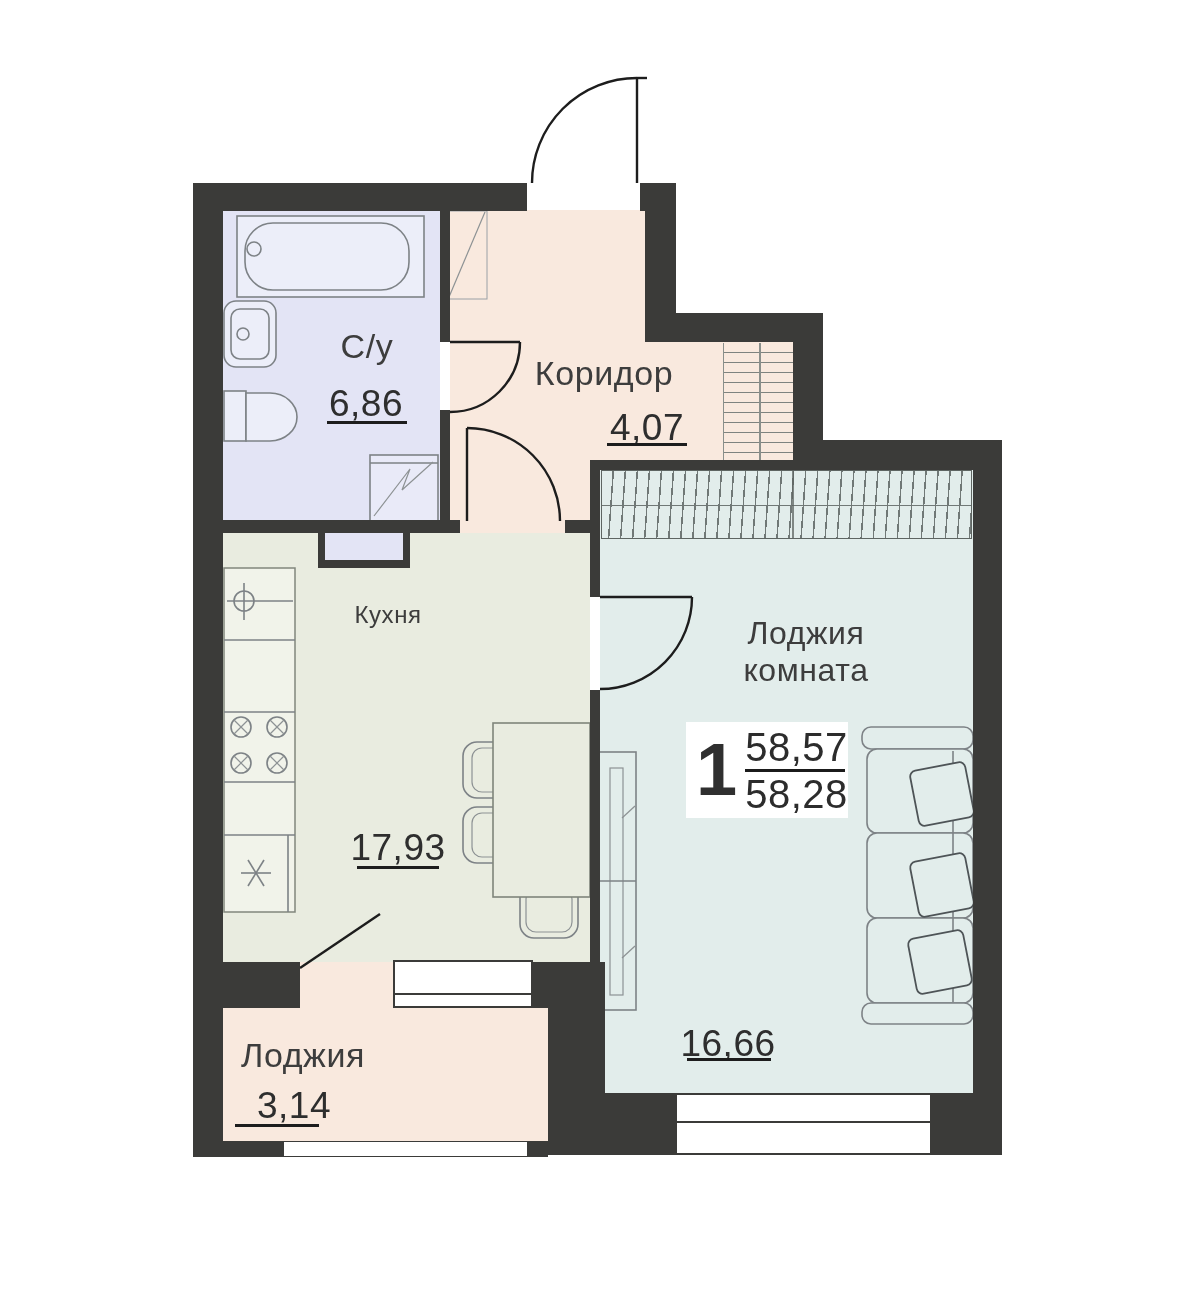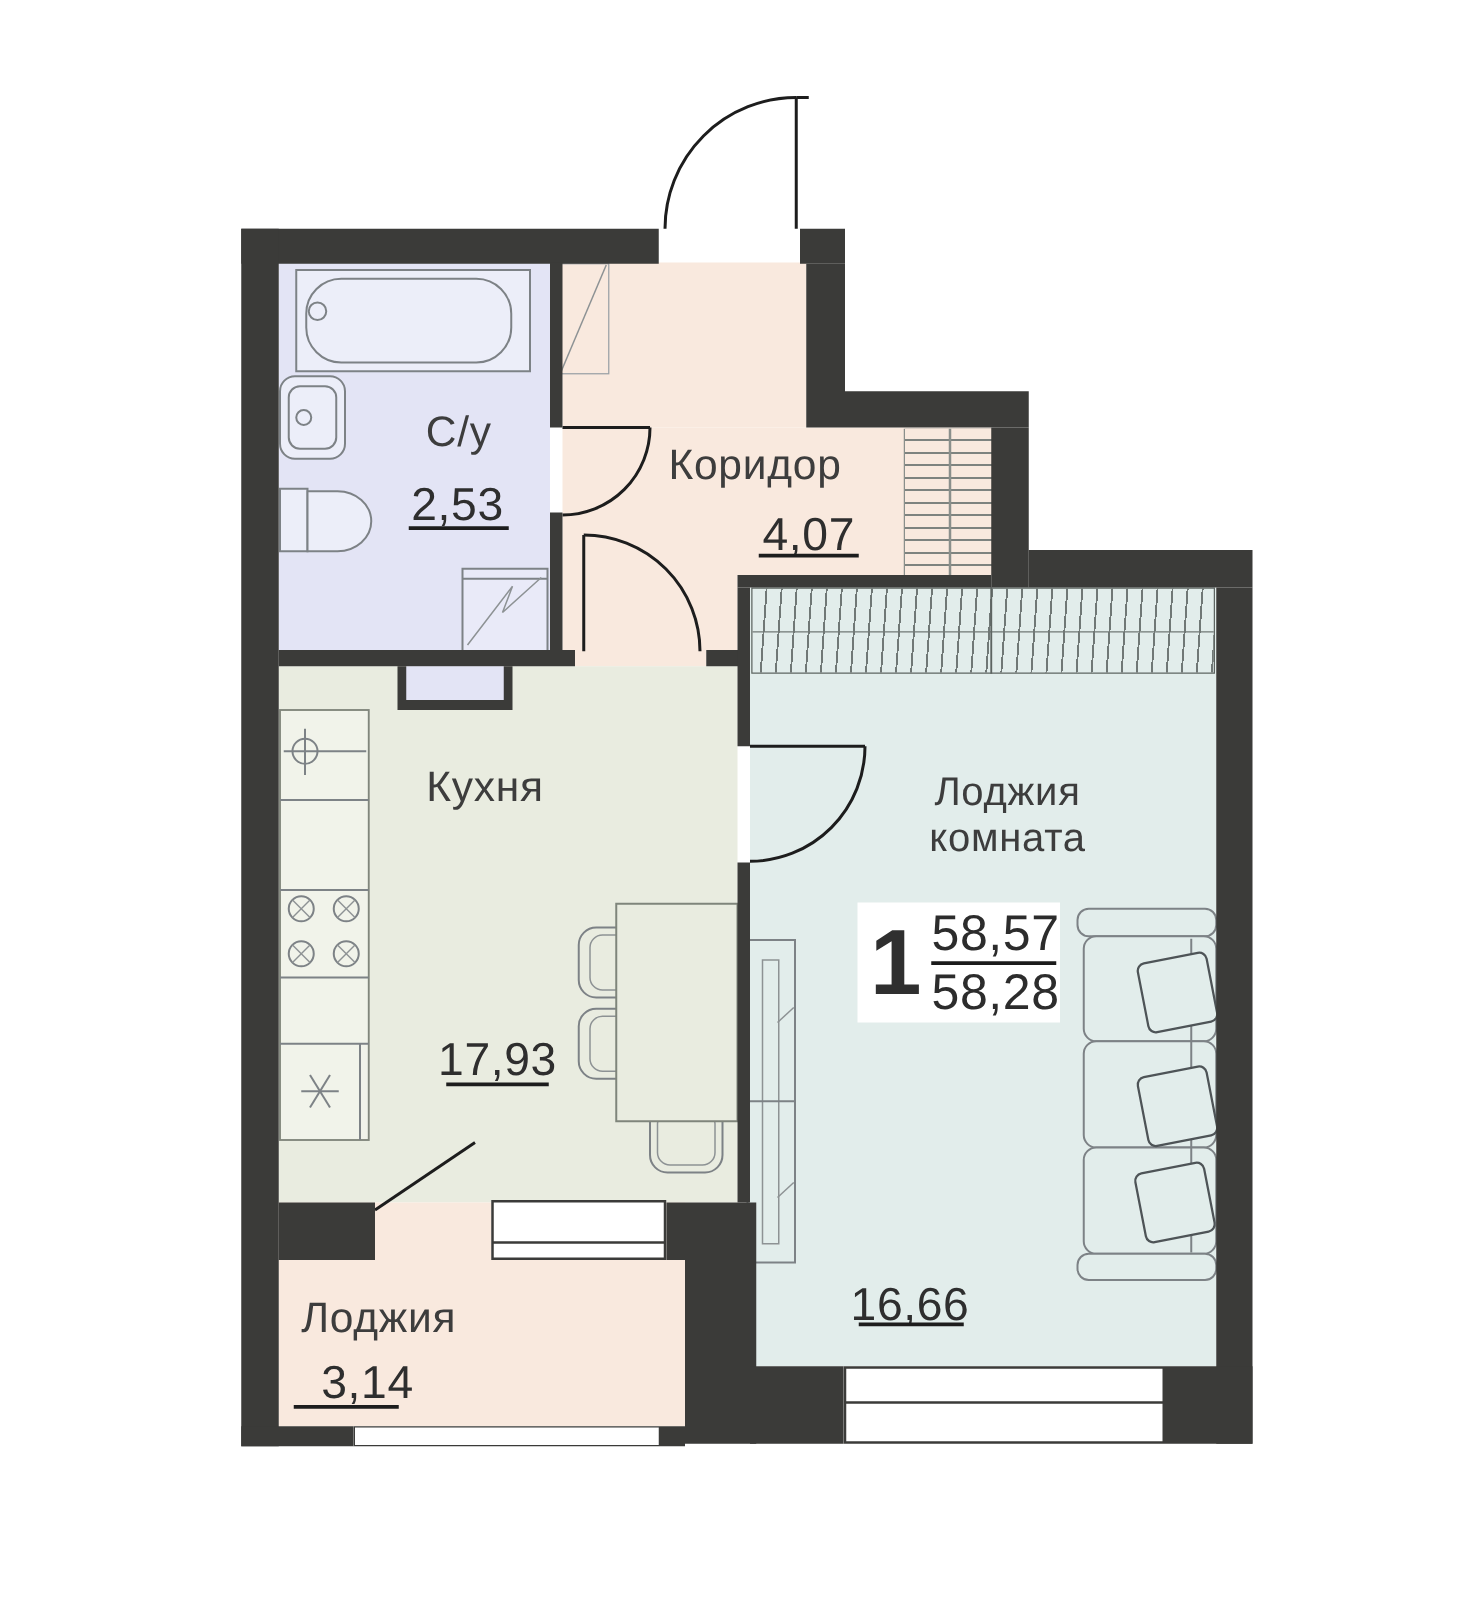--- a/index.html
+++ b/index.html
@@ -202,28 +202,28 @@
 
   <div class="win" style="left:393px;top:960px;width:140px;height:48px">
     <span class="mull" style="top:31px"></span>
   </div>
   <div class="win" style="left:675px;top:1093px;width:257px;height:62px">
     <span class="mull" style="top:26px"></span>
   </div>
   <div class="win" style="left:283px;top:1141px;width:245px;height:16px;border-width:1.5px"></div>
 
   <div class="lbl" style="left:367px;top:346px;font-size:34px">С/у</div>
-  <div class="num" style="left:366px;top:404px;font-size:37px">2,53</div>
+  <div class="num" style="left:366px;top:404px;font-size:37px">6,86</div>
   <div class="uline" style="left:327px;top:421px;width:80px"></div>
 
   <div class="lbl" style="left:604px;top:373px;font-size:34px">Коридор</div>
   <div class="num" style="left:647px;top:428px;font-size:37px">4,07</div>
   <div class="uline" style="left:607px;top:443px;width:80px"></div>
 
-  <div class="lbl" style="left:388px;top:630px;font-size:34px">Кухня</div>
+  <div class="lbl" style="left:388px;top:615px;font-size:24px">Кухня</div>
   <div class="num" style="left:398px;top:848px;font-size:37px">17,93</div>
   <div class="uline" style="left:357px;top:866px;width:82px"></div>
 
   <div class="lbl" style="left:806px;top:652px;font-size:32px;text-align:center;line-height:37px">
     <div>Лоджия</div>
     <div>комната</div>
   </div>
   <div class="num" style="left:728px;top:1044px;font-size:37px">16,66</div>
   <div class="uline" style="left:687px;top:1058px;width:84px"></div>
 

